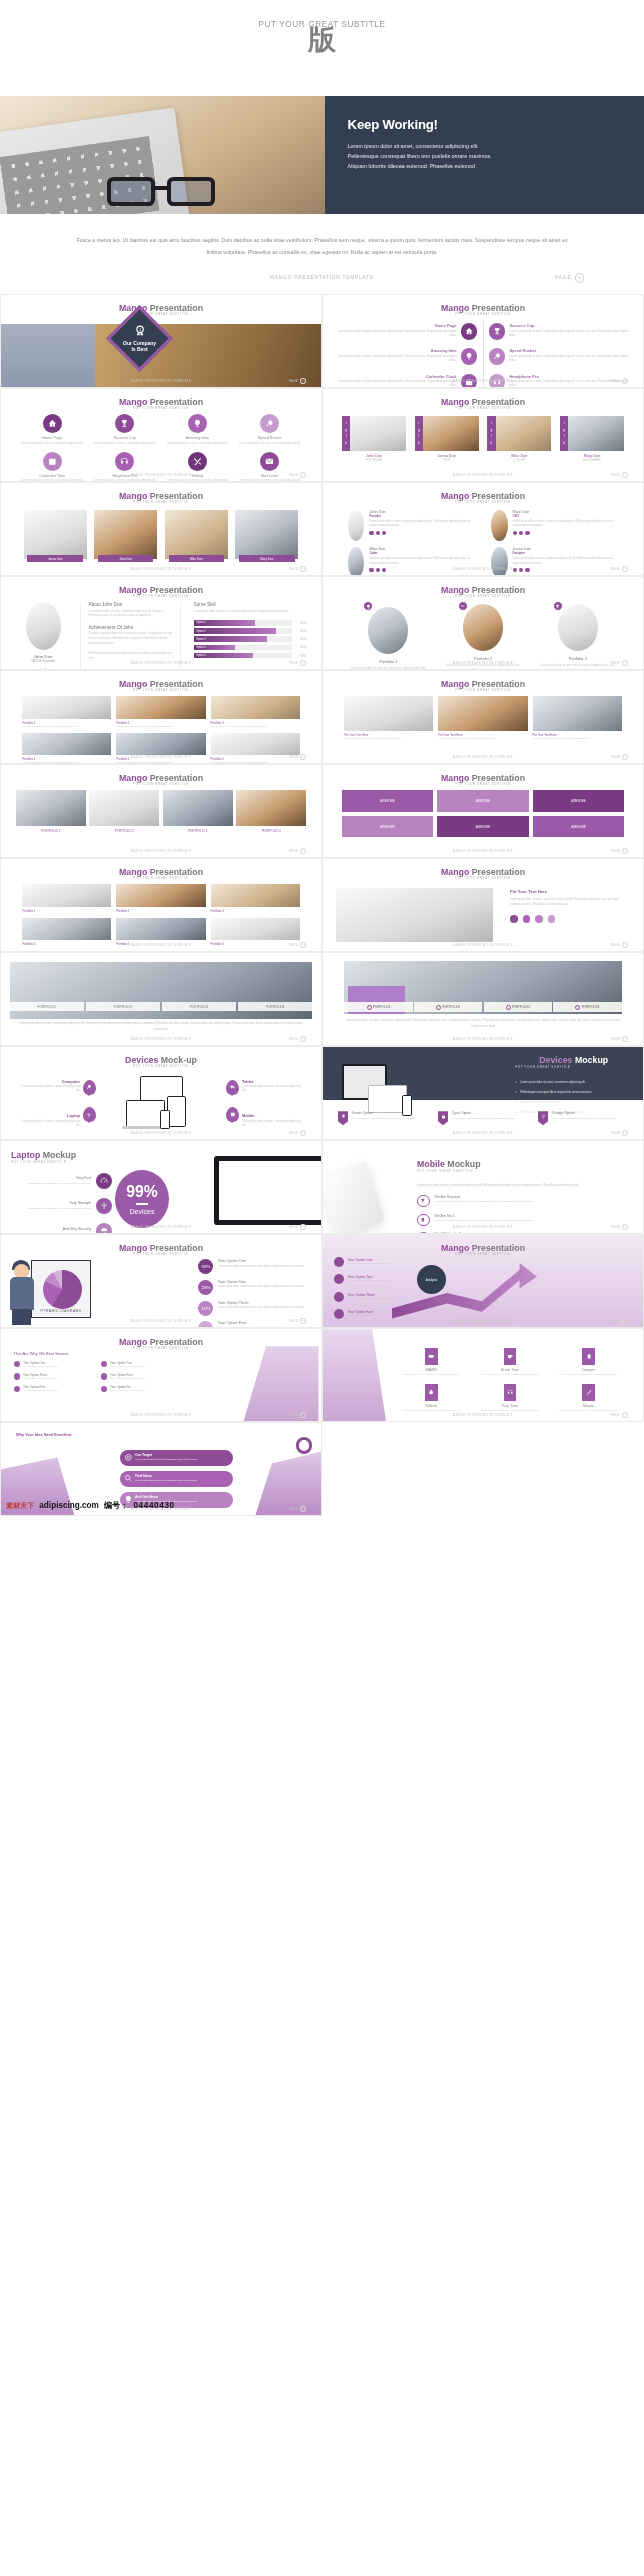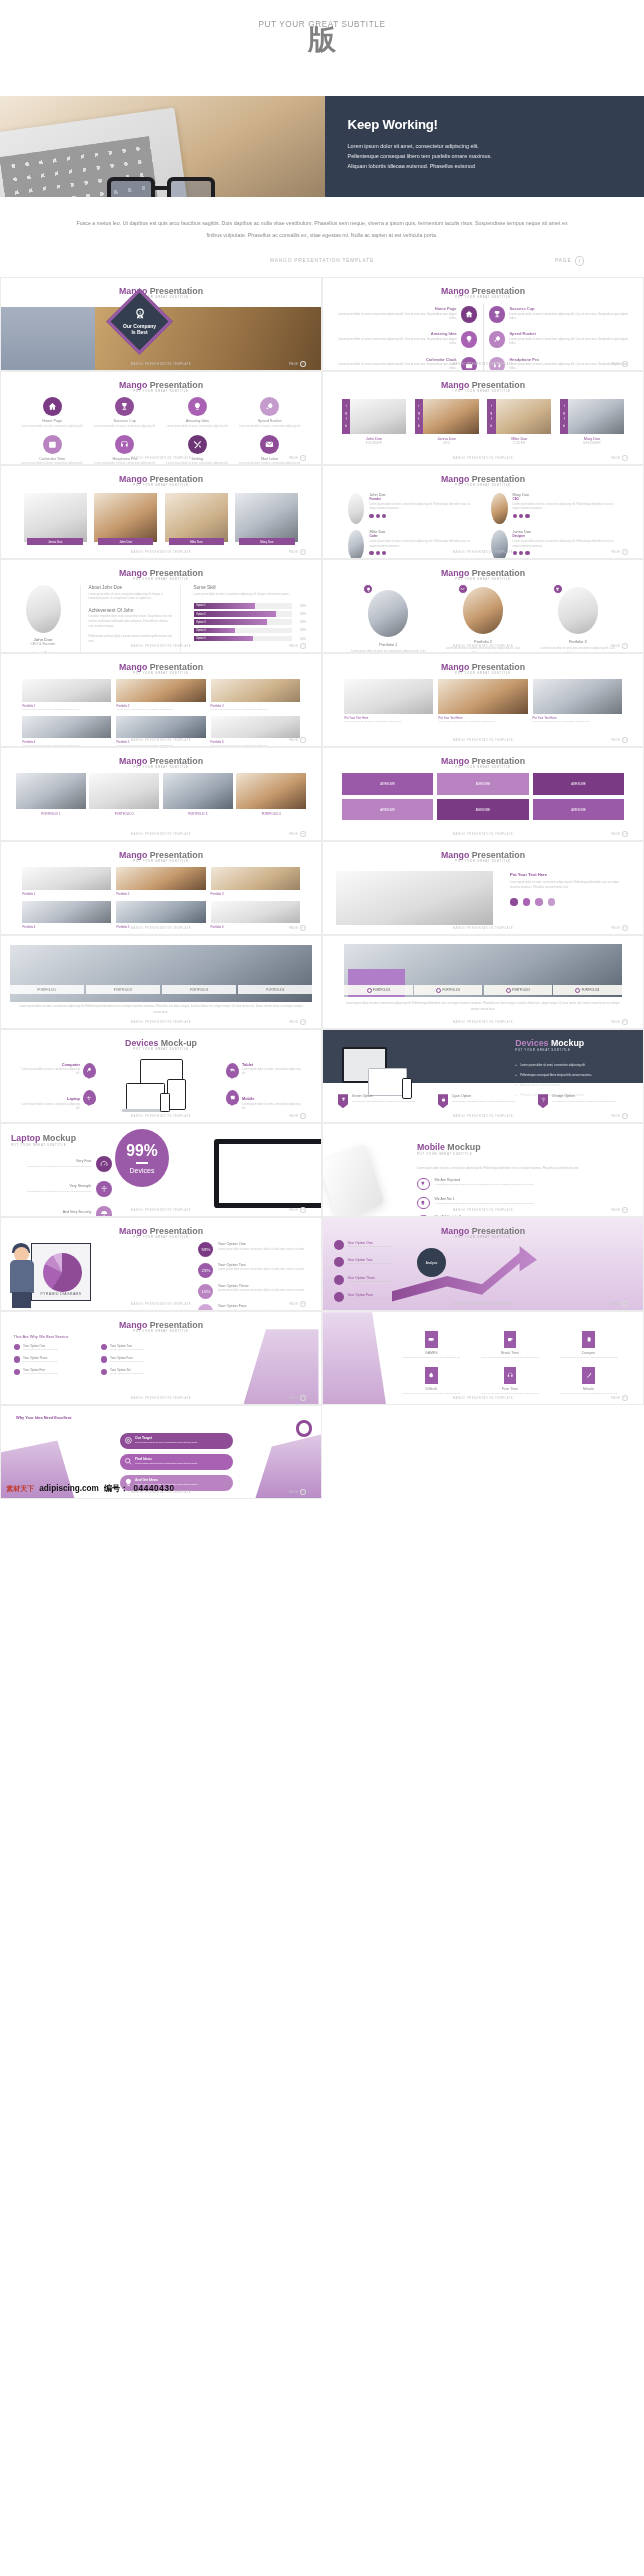--- a/index.html
+++ b/index.html
@@ -15,21 +15,21 @@
   
   .title-banner{ height:96px; background:#fff; position:relative; }
   .title-wrap{ position:absolute; left:0; right:0; top:24px; text-align:center; }
   .ttl{ font-size:28px; font-weight:bold; letter-spacing:-0.6px; line-height:1.05;}
   .ttl .zh{ color:#7c3f86; }
   .ttl .en{ color:#808080; }
   .ttl-sub{ font-size:8.2px; color:#999; letter-spacing:0.6px; margin-top:-3.8px; }
   .ttl-line2{ font-size:28px; font-weight:bold; color:#808080; line-height:0.9; margin-top:-2.5px;}
 
   
-  .hero{ height:101px; display:flex; }
+  .hero{ height:118px; display:flex; }
   .hero-img{ width:325px; position:relative; overflow:hidden;
     background:
       linear-gradient(105deg,#2b2b2b 0 7%, transparent 7.2%),
       linear-gradient(180deg,#f3ece2 0%, #e7d8bd 55%, #d8bb8a 100%);
   }
   .kbd{ position:absolute; left:-6.3px; top:24px; width:189px; height:113px;
         background:linear-gradient(160deg,#e9e9e9,#cfcfcf); transform:rotate(-8deg);
         border-radius:3.8px; box-shadow:0 1.9px 6.3px rgba(0,0,0,.2); }
   .kbd:after{ content:""; position:absolute; left:8.8px; top:25px; width:151px; height:75px;
         background:
@@ -200,21 +200,21 @@
   .lap:after{content:"";position:absolute;left:-5px;right:-5px;bottom:-3.1px;height:2.5px;
              background:#c9ccd2;border-radius:1.3px;}
   .tab{ position:absolute; left:50%; margin-left:6.3px; top:24px; width:19px;height:31px;
         border:1.6px solid #1f2227;border-radius:1.9px;background:#fff;}
   .mob{ position:absolute; left:50%; margin-left:-1.3px; top:38px; width:10px;height:19px;
         border:1.3px solid #1f2227;border-radius:1.3px;background:#fff;}
 
   
   .darkslide{ position:absolute; inset:0; background:#3b4455; }
   .dark-r{ position:absolute; right:8.8px; top:7.5px; width:119px; text-align:left;}
-  .dark-r .dt{ font-size:8.8px; font-weight:bold; }
+  .dark-r .dt{ font-size:8.8px; font-weight:bold;margin-left:24px; }
   .dark-r .dt .a{ color:#b983c2; } .dark-r .dt .b{ color:#fff;}
   .dark-r .ds{ font-size:3px; color:#cfd3db; letter-spacing:0.6px; margin-top:0.6px;}
   .dark-r ul{ list-style:none; margin-top:11.3px; }
   .dark-r li{ font-size:2.7px; color:#dfe2e8; margin-bottom:7px; padding-left:5px; position:relative;}
   .dark-r li:before{ content:"\27A4"; position:absolute; left:0; font-size:2.3px; color:#cfd3db;}
   .dk-devices{ position:absolute; left:19px; top:16.4px; }
   .dk-mon{ width:45px;height:36px;background:#e9eaec;border:2.5px solid #1b1e24;border-radius:1.9px;}
   .dk-lap{ position:absolute; left:26.4px; top:21.4px; width:39px;height:28px;background:#fff;
            border:1.9px solid #b9bdc4; border-radius:1.3px;}
   .dk-mob{ position:absolute; left:60px; top:31px; width:10px;height:21.4px;background:#fff;
@@ -231,21 +231,21 @@
   
   .lapm-l{ position:absolute; left:10px; top:8.8px; width:101px; }
   .lapm-l .tt{ font-size:8.8px; font-weight:bold; }
   .lapm-l .tt .a{ color:#8e4b96;} .lapm-l .tt .b{ color:#777;}
   .lapm-l .ss{ font-size:3px; color:#b0b0b0; letter-spacing:0.6px;}
   .lfeat{ display:flex; align-items:center; gap:4.4px; justify-content:flex-end; margin-top:8.8px;}
   .lfeat .tx{ text-align:right; }
   .lfeat .t{ font-size:3.6px; color:#7a7a7a;}
   .lfeat .d{ font-size:2.5px; line-height:1.7; color:#c6c6c6; margin-top:1.3px;}
   .lfeat .ic{ width:16.4px;height:16.4px;flex:none;}
-  .circ99{ position:absolute; left:114px; top:5px; width:54px;height:58px;border-radius:50%;
+  .circ99{ position:absolute; left:114px; top:29px; width:54px;height:58px;border-radius:50%;
            background:#9b5aa8; color:#fff; display:flex;flex-direction:column;
            align-items:center;justify-content:center; }
   .circ99 .n{ font-size:15.7px; font-weight:bold; line-height:1;}
   .circ99 .ln{ width:11.3px;height:1.9px;background:#fff;margin:3.1px 0;}
   .circ99 .w{ font-size:7px; }
   .bigLap{ position:absolute; right:-38px; top:15px; width:145px;height:69px;
            border:5.7px solid #16181d; border-radius:3.1px; background:#fff;}
 
   
   .mobm{ position:absolute; left:94px; top:18px; right:12.6px;}

